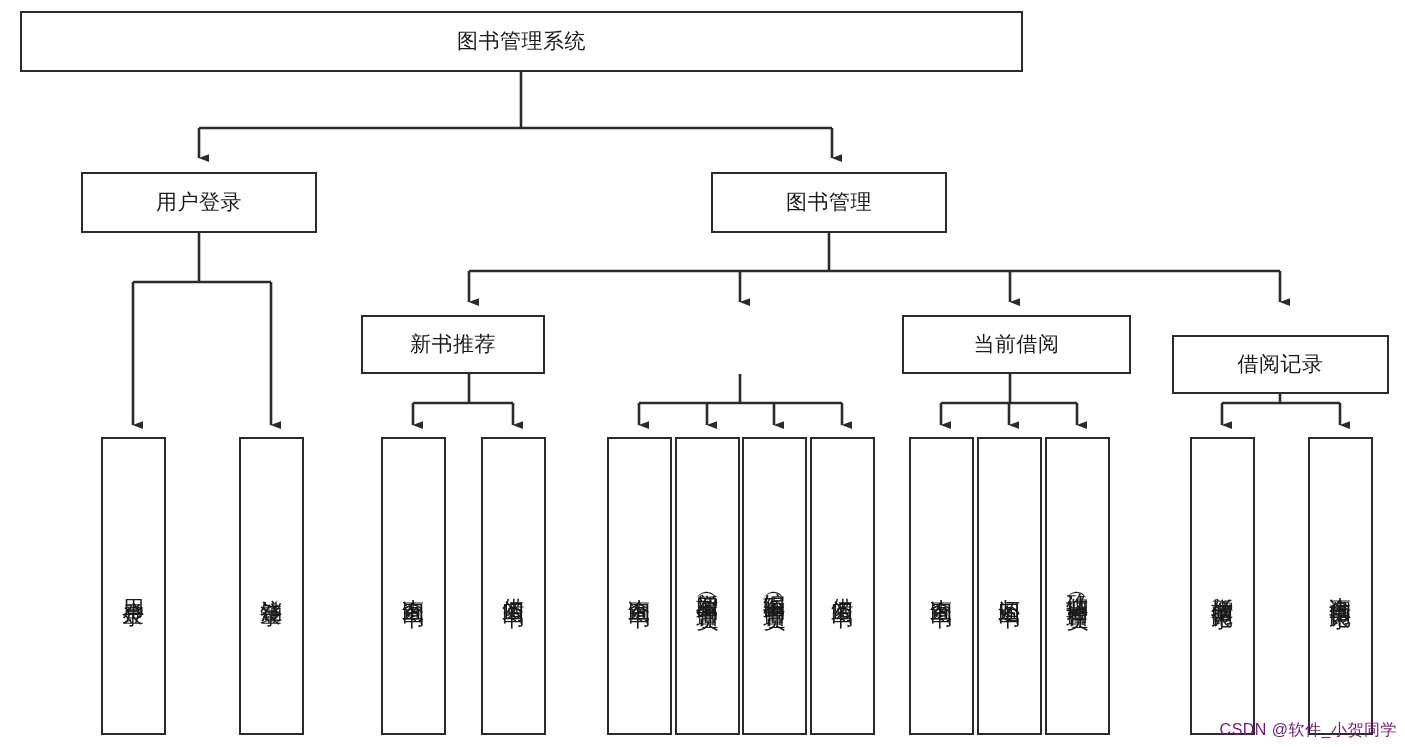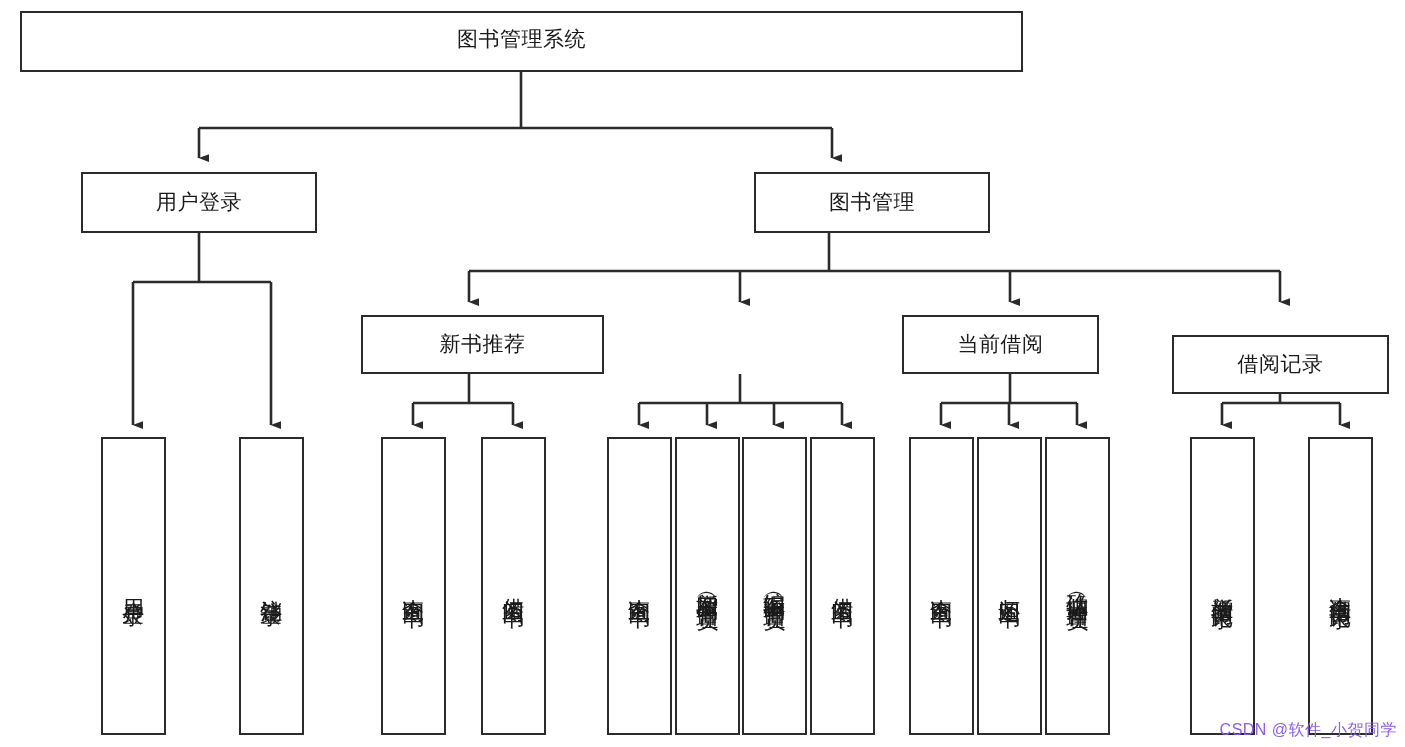--- a/index.html
+++ b/index.html
@@ -49,21 +49,21 @@
     writing-mode: vertical-rl;
     text-orientation: upright;
     font-size: 22px;
     letter-spacing: 2.5px;
   }
   .watermark {
     position: absolute;
     right: 8px;
     bottom: 6px;
     font-size: 16px;
-    color: #8b5cf6;
+    color: #701a75;
     letter-spacing: 0.5px;
     white-space: nowrap;
     pointer-events: none;
   }
 </style>
 </head>
 <body>
 
 <div id="canvas">
 
@@ -110,35 +110,35 @@
       <path d="M1009,403 L1009,425" marker-end="url(#arrowhead)"></path>
       <path d="M1077,403 L1077,425" marker-end="url(#arrowhead)"></path>
 
       <path d="M1280,374 L1280,403"></path>
       <path d="M1222,403 L1340,403"></path>
       <path d="M1222,403 L1222,425" marker-end="url(#arrowhead)"></path>
       <path d="M1340,403 L1340,425" marker-end="url(#arrowhead)"></path>
     </g>
   </svg>
 
-  <div class="node-box horizontal" style="left:20px; top:11px; width:1003px; height:61px;font-family:Liberation Mono, monospace;">
+  <div class="node-box horizontal" style="left:20px; top:11px; width:1003px; height:61px;">
     <span class="node-label">图书管理系统</span>
   </div>
 
   <div class="node-box horizontal" style="left:81px; top:172px; width:236px; height:61px;">
     <span class="node-label">用户登录</span>
   </div>
-  <div class="node-box horizontal" style="left:754px; top:172px; width:236px; height:61px;">
+  <div class="node-box horizontal" style="left:711px; top:172px; width:236px; height:61px;">
     <span class="node-label">图书管理</span>
   </div>
 
-  <div class="node-box horizontal" style="left:361px; top:315px; width:243px; height:59px;">
+  <div class="node-box horizontal" style="left:361px; top:315px; width:184px; height:59px;">
     <span class="node-label">新书推荐</span>
   </div>
-  <div class="node-box horizontal" style="left:902px; top:315px; width:197px; height:59px;">
+  <div class="node-box horizontal" style="left:902px; top:315px; width:229px; height:59px;">
     <span class="node-label">当前借阅</span>
   </div>
   <div class="node-box horizontal" style="left:1172px; top:315px; width:217px; height:59px;margin-top:20px;">
     <span class="node-label">借阅记录</span>
   </div>
 
   <div class="node-box vertical" style="left:101px; top:437px; width:65px; height:298px;">
     <span class="node-label">用户登录</span>
   </div>
   <div class="node-box vertical" style="left:239px; top:437px; width:65px; height:298px;">

